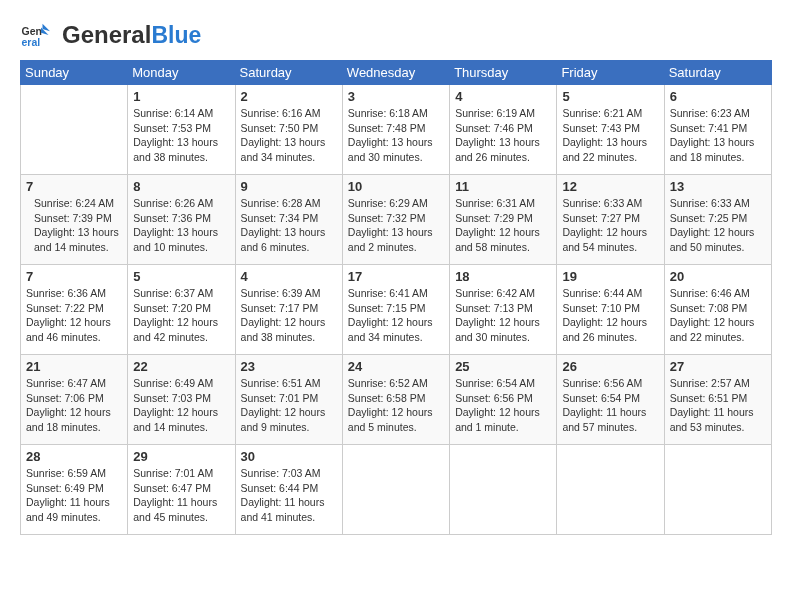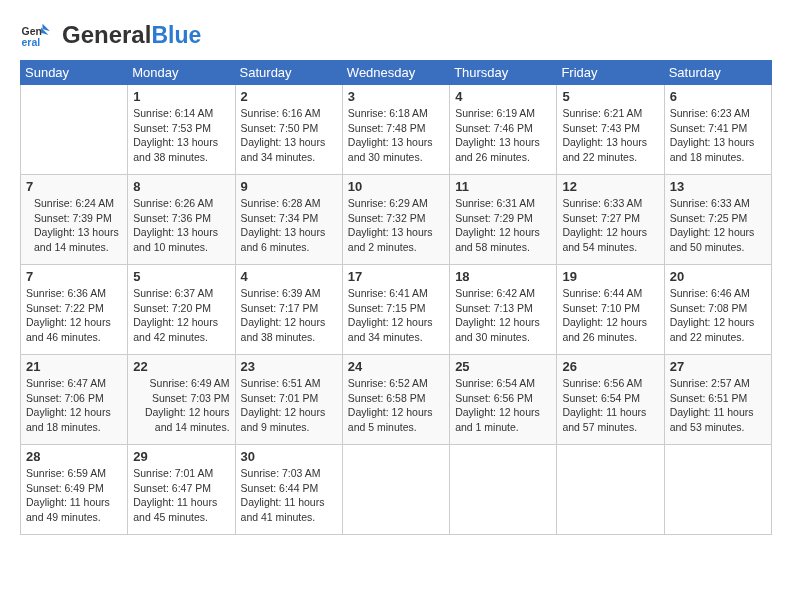--- a/index.html
+++ b/index.html
@@ -239,21 +239,21 @@
       </tr>
       <tr>
         <td>
           <div class="day-number">21</div>
           <div class="day-info" style="white-space: pre-line;">Sunrise: 6:47 AM
 Sunset: 7:06 PM
 Daylight: 12 hours and 18 minutes.</div>
         </td>
         <td>
           <div class="day-number">22</div>
-          <div class="day-info" style="white-space: pre-line; text-align: right;">Sunrise: 6:49 AM
+          <div class="day-info" style="white-space: pre-line;">Sunrise: 6:49 AM
 Sunset: 7:03 PM
 Daylight: 12 hours and 14 minutes.</div>
         </td>
         <td>
           <div class="day-number">23</div>
           <div class="day-info" style="white-space: pre-line;">Sunrise: 6:51 AM
 Sunset: 7:01 PM
 Daylight: 12 hours and 9 minutes.</div>
         </td>
         <td>

